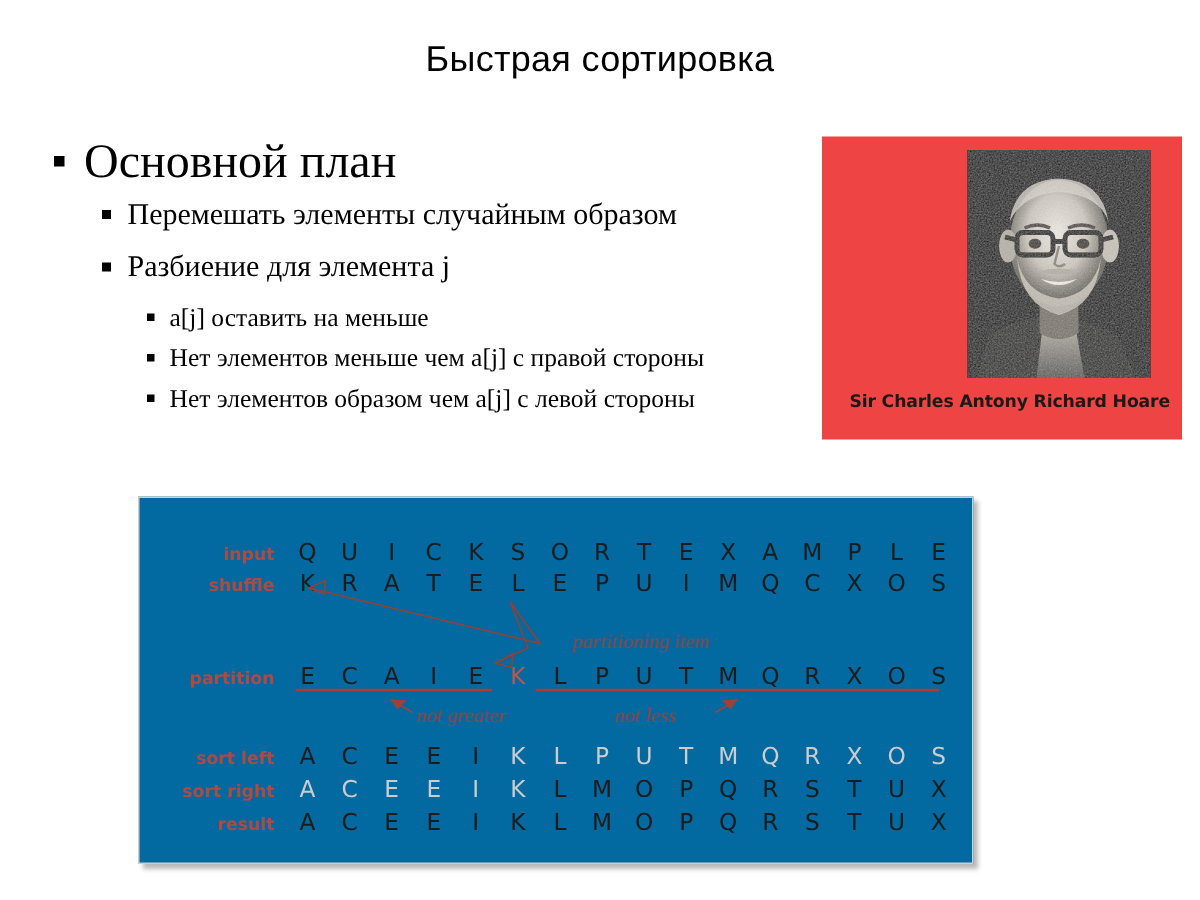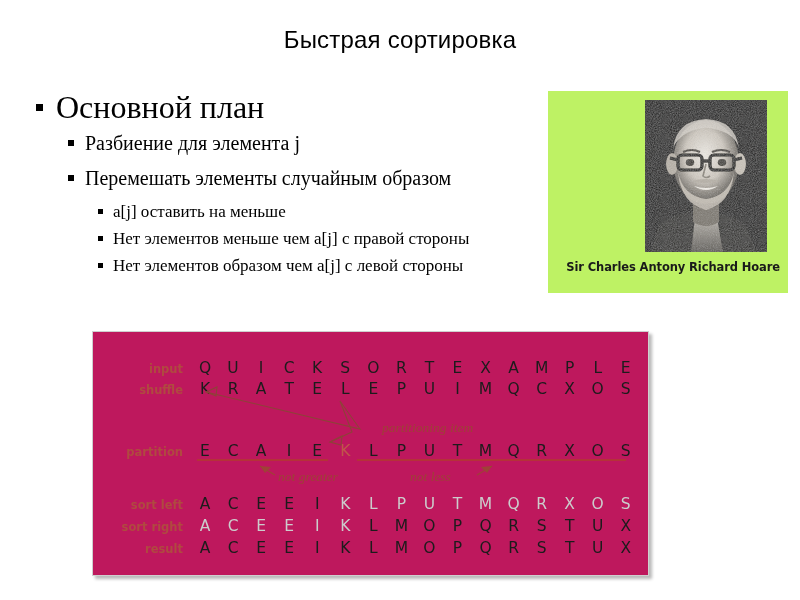--- a/index.html
+++ b/index.html
@@ -103,21 +103,21 @@
     margin-bottom: 4px;
   }
 
   
   #portrait-block {
     position: absolute;
     left: 548px;
     top: 91px;
     width: 240px;
     height: 202px;
-    background: #bef264;
+    background: #ef4444;
   }
   #portrait-photo {
     position: absolute;
     left: 97px;
     top: 9px;
     width: 122px;
     height: 152px;
     background: #121212;
     overflow: hidden;
   }
@@ -138,21 +138,21 @@
     letter-spacing: -0.1px;
   }
 
   
   #trace-panel {
     position: absolute;
     left: 92px;
     top: 331px;
     width: 555px;
     height: 243px;
-    background: #be185d;
+    background: #0369a1;
     border: 1px solid #cfcfcf;
     box-shadow: 3px 3px 3px rgba(0, 0, 0, 0.28);
   }
   #trace-svg {
     display: block;
   }
   .row-label {
     font-family: "DejaVu Sans", sans-serif;
     font-size: 11.5px;
     font-weight: bold;
@@ -198,26 +198,26 @@
 
 <div id="bullet-list">
 
   <div class="bullet-row lvl1">
     <span class="bullet-mark"></span>
     <span class="bullet-text">Основной план</span>
   </div>
 
   <div class="bullet-row lvl2">
     <span class="bullet-mark"></span>
-    <span class="bullet-text">Разбиение для элемента j</span>
+    <span class="bullet-text">Перемешать элементы случайным образом</span>
   </div>
 
   <div class="bullet-row lvl2">
     <span class="bullet-mark"></span>
-    <span class="bullet-text">Перемешать элементы случайным образом</span>
+    <span class="bullet-text">Разбиение для элемента j</span>
   </div>
 
   <div class="group-l3">
     <div class="bullet-row lvl3">
       <span class="bullet-mark"></span>
       <span class="bullet-text">a[j] оставить на меньше</span>
     </div>
     <div class="bullet-row lvl3">
       <span class="bullet-mark"></span>
       <span class="bullet-text">Нет элементов меньше чем a[j] с правой стороны</span>

